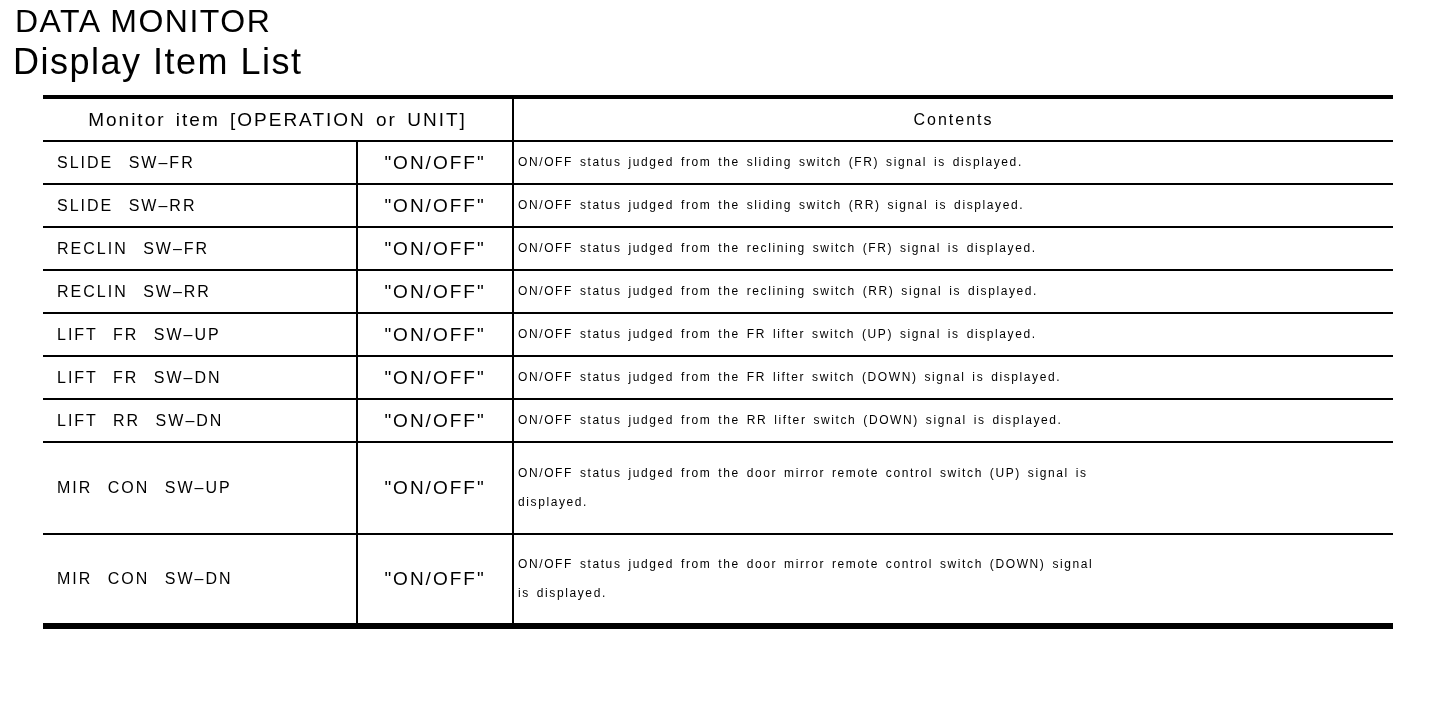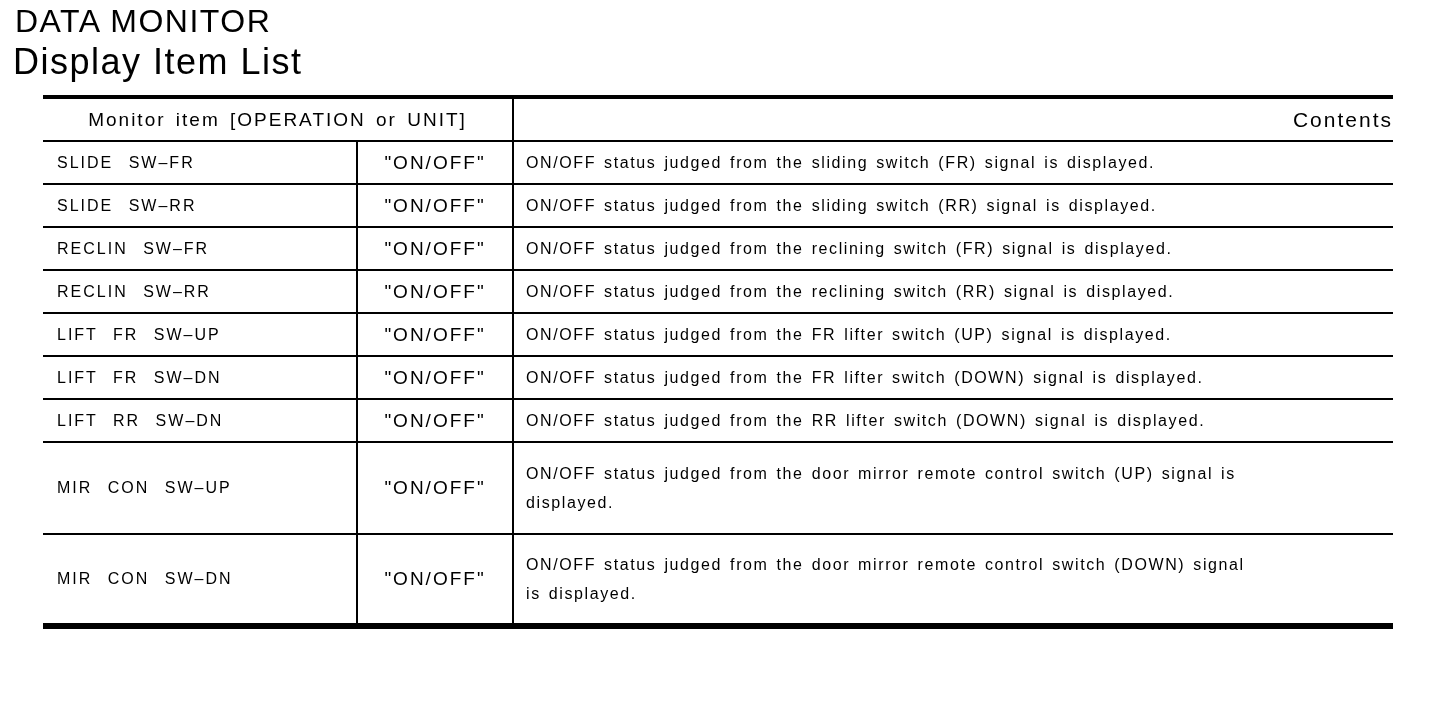--- a/index.html
+++ b/index.html
@@ -54,42 +54,42 @@
   tr.r-tall   { height: 92px; }
 
   th.h-monitor {
     border-right: 2px solid #000;
     text-align: center;
     font-size: 19px;
     letter-spacing: 2px;
     word-spacing: 3px;
   }
   th.h-contents {
-    text-align: right;
-    font-size: 21px;
+    text-align: center;
+    font-size: 16px;
     letter-spacing: 2px;
   }
   td.c-item {
     border-right: 2px solid #000;
     padding-left: 14px;
     font-size: 16px;
     letter-spacing: 2px;
     word-spacing: 9px;
     white-space: nowrap;
   }
   td.c-op {
     border-right: 2px solid #000;
     text-align: center;
     font-size: 19px;
     letter-spacing: 2px;
   }
   td.c-desc {
-    padding-left: 12px;
+    padding-left: 4px;
     padding-right: 6px;
-    font-size: 16px;
+    font-size: 12px;
     letter-spacing: 1.6px;
     word-spacing: 2px;
     line-height: 29px;
     white-space: pre-line;
     margin-left: 27px;
   }
 </style>
 </head>
 <body>
 

